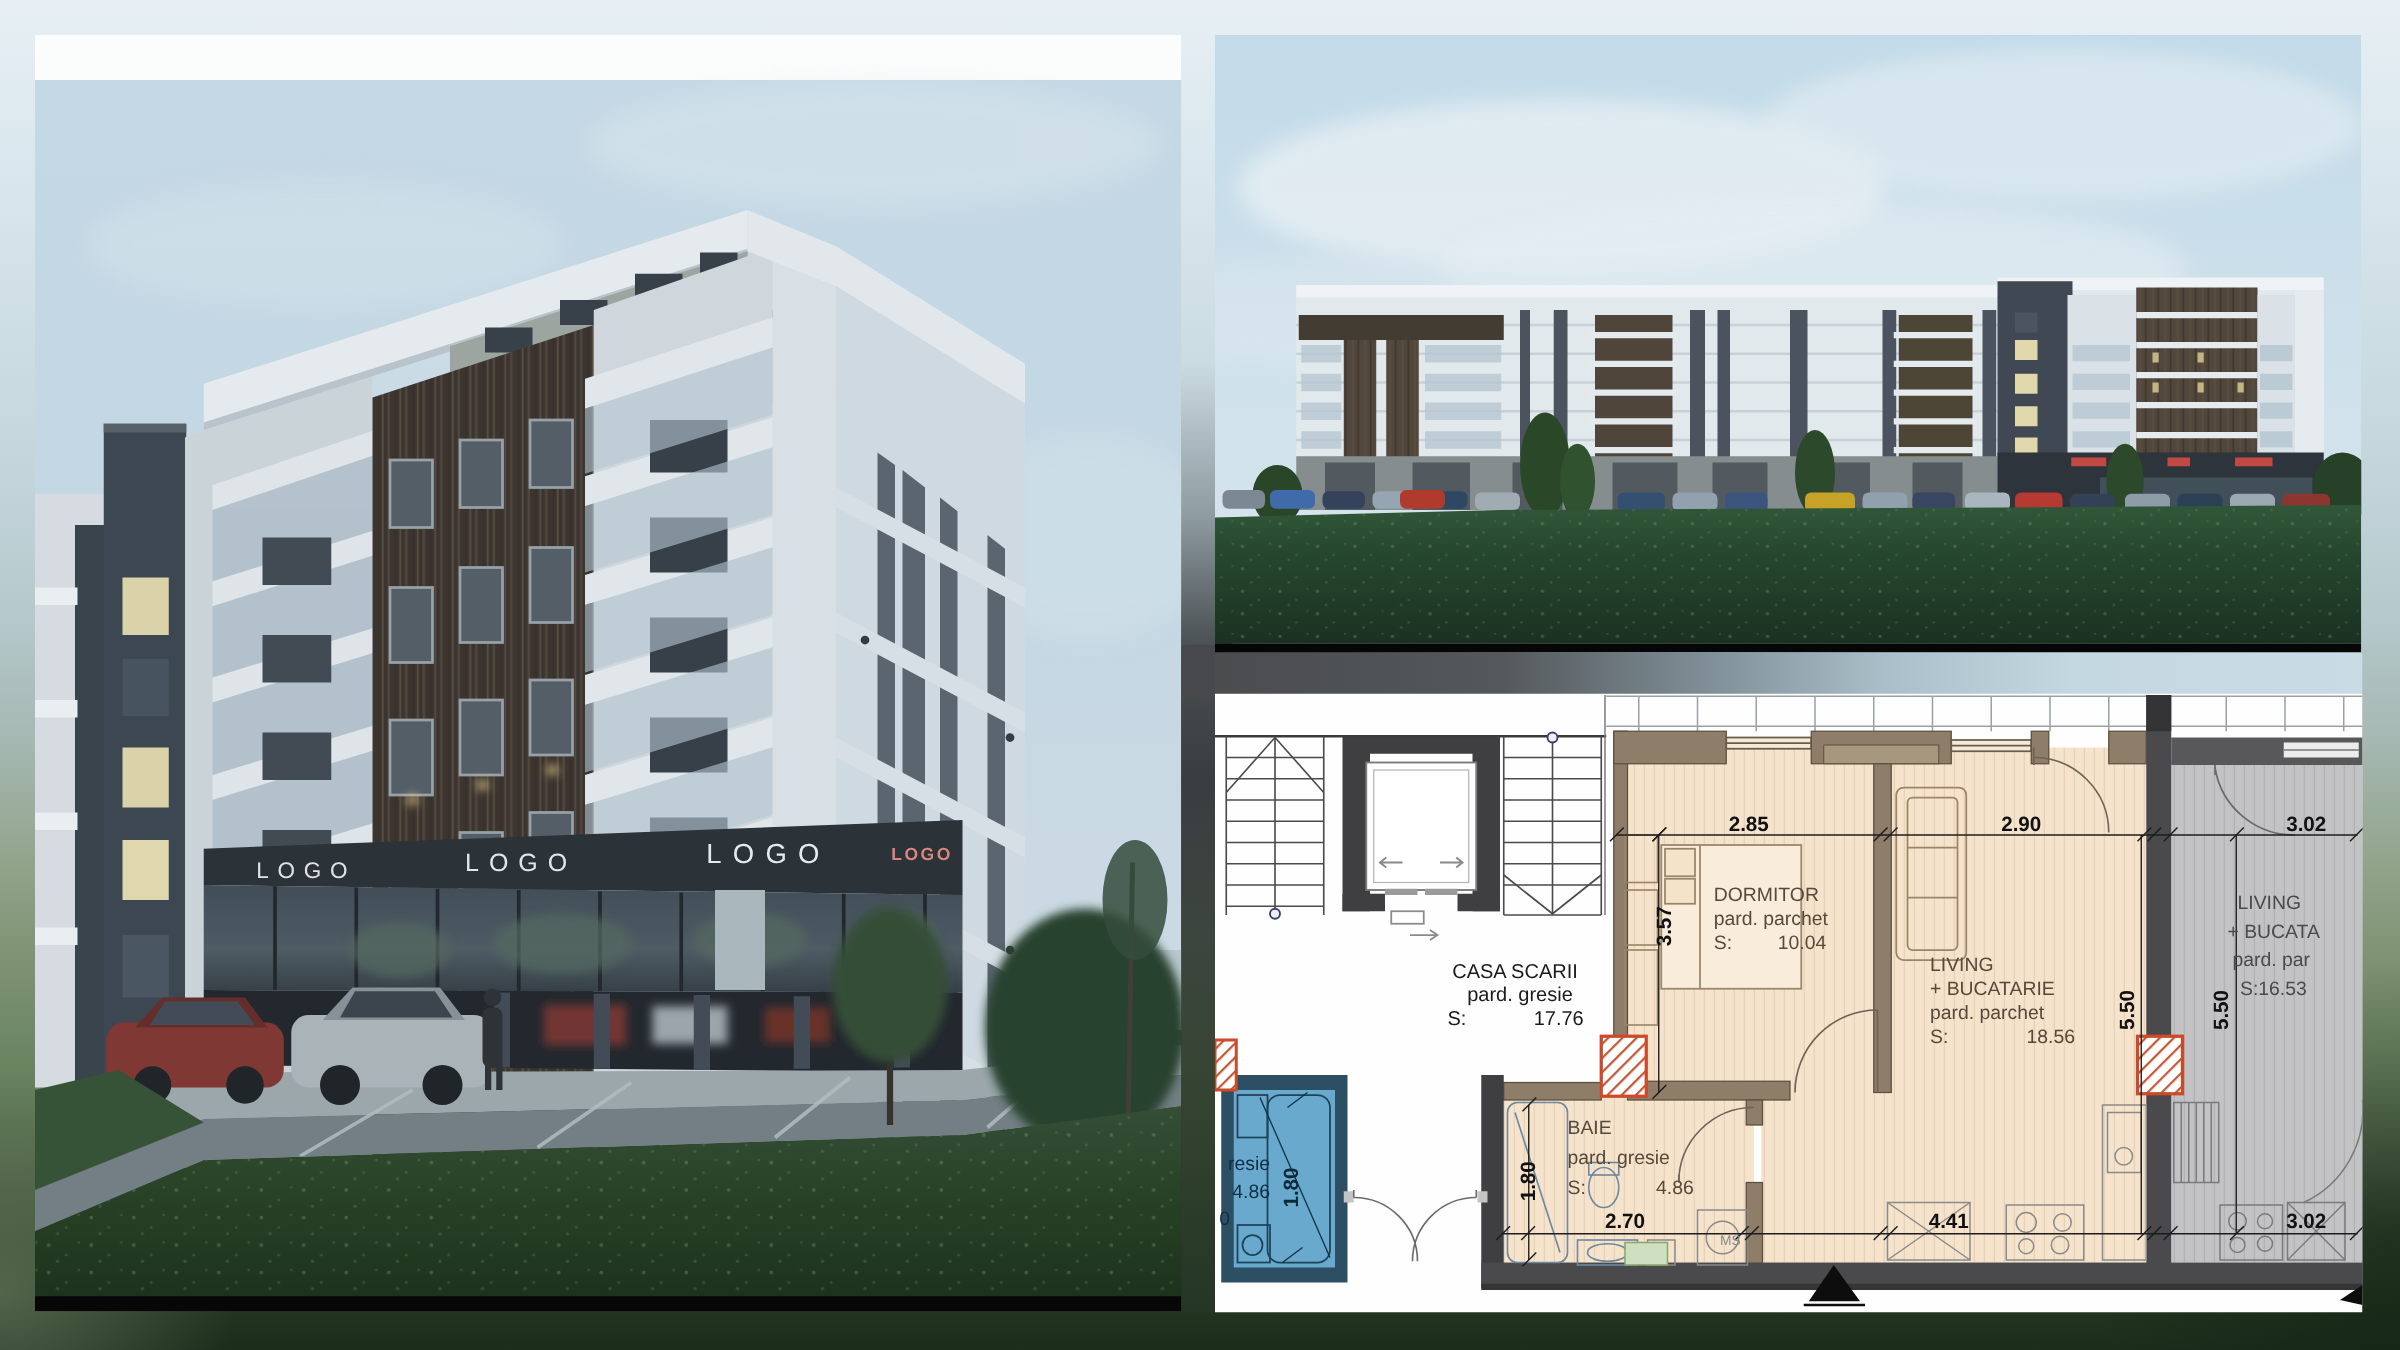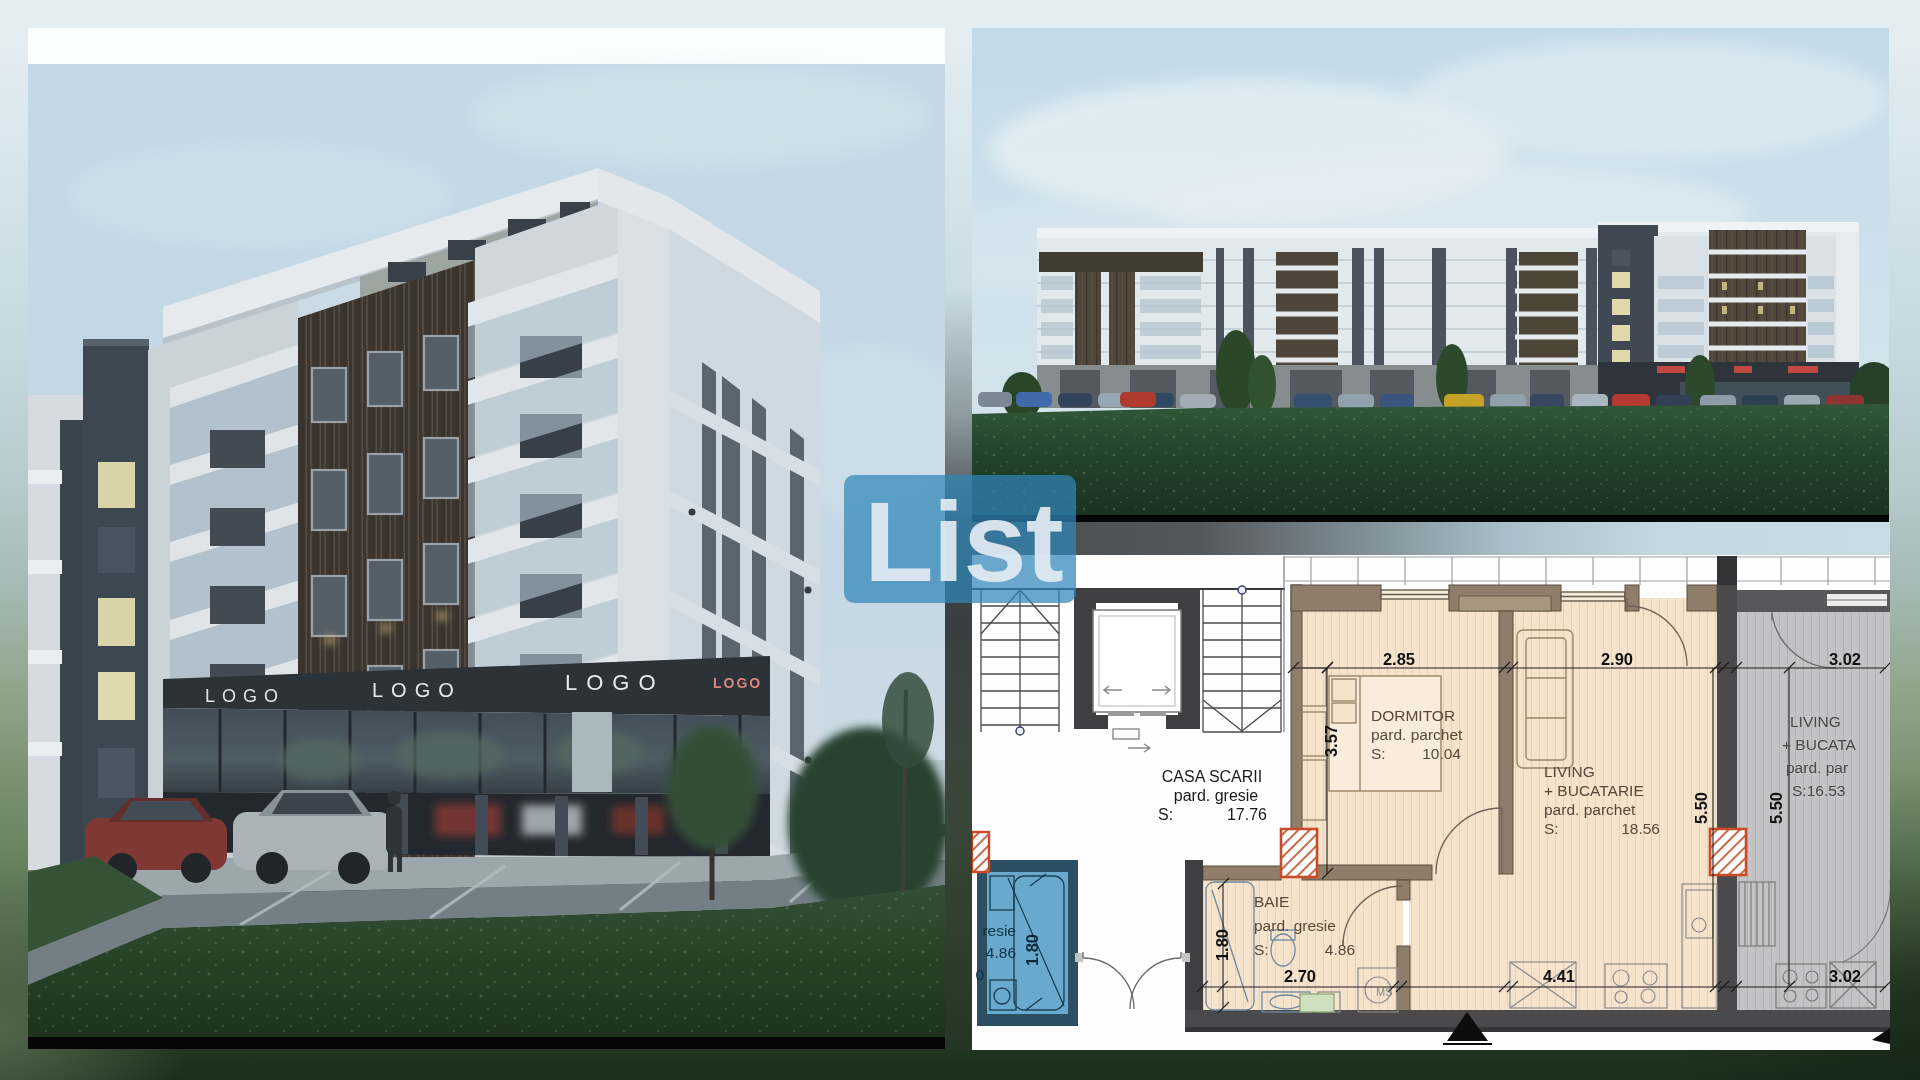--- a/index.html
+++ b/index.html
@@ -915,16 +915,13 @@
 <text x="1016" y="958" font-size="15.5" fill="#0e3048" text-anchor="end">4.86</text>
 <text x="984" y="980" font-size="15.5" fill="#0e3048" text-anchor="end">0</text>
 
 <polygon points="1447,1041 1467,1012 1488,1041" fill="#0d0d0d"></polygon>
 <line x1="1443" y1="1044" x2="1492" y2="1044" stroke="#0d0d0d" stroke-width="2"></line>
 
 <polygon points="1872,1040 1890,1028 1890,1044" fill="#0d0d0d"></polygon>
 
 </svg>
 
-<div class="abs" id="logo" style="left:844px;top:475px;width:232px;height:128px;border-radius:10px;background:rgba(47,134,184,.72);">
-      <div style="position:absolute;left:20px;top:2px;width:100%;height:100%;display:flex;align-items:center;font-weight:bold;font-size:114px;letter-spacing:-1px;color:rgba(226,235,241,.93);">List</div>
-    </div>
 </div>
 
 </body></html>

